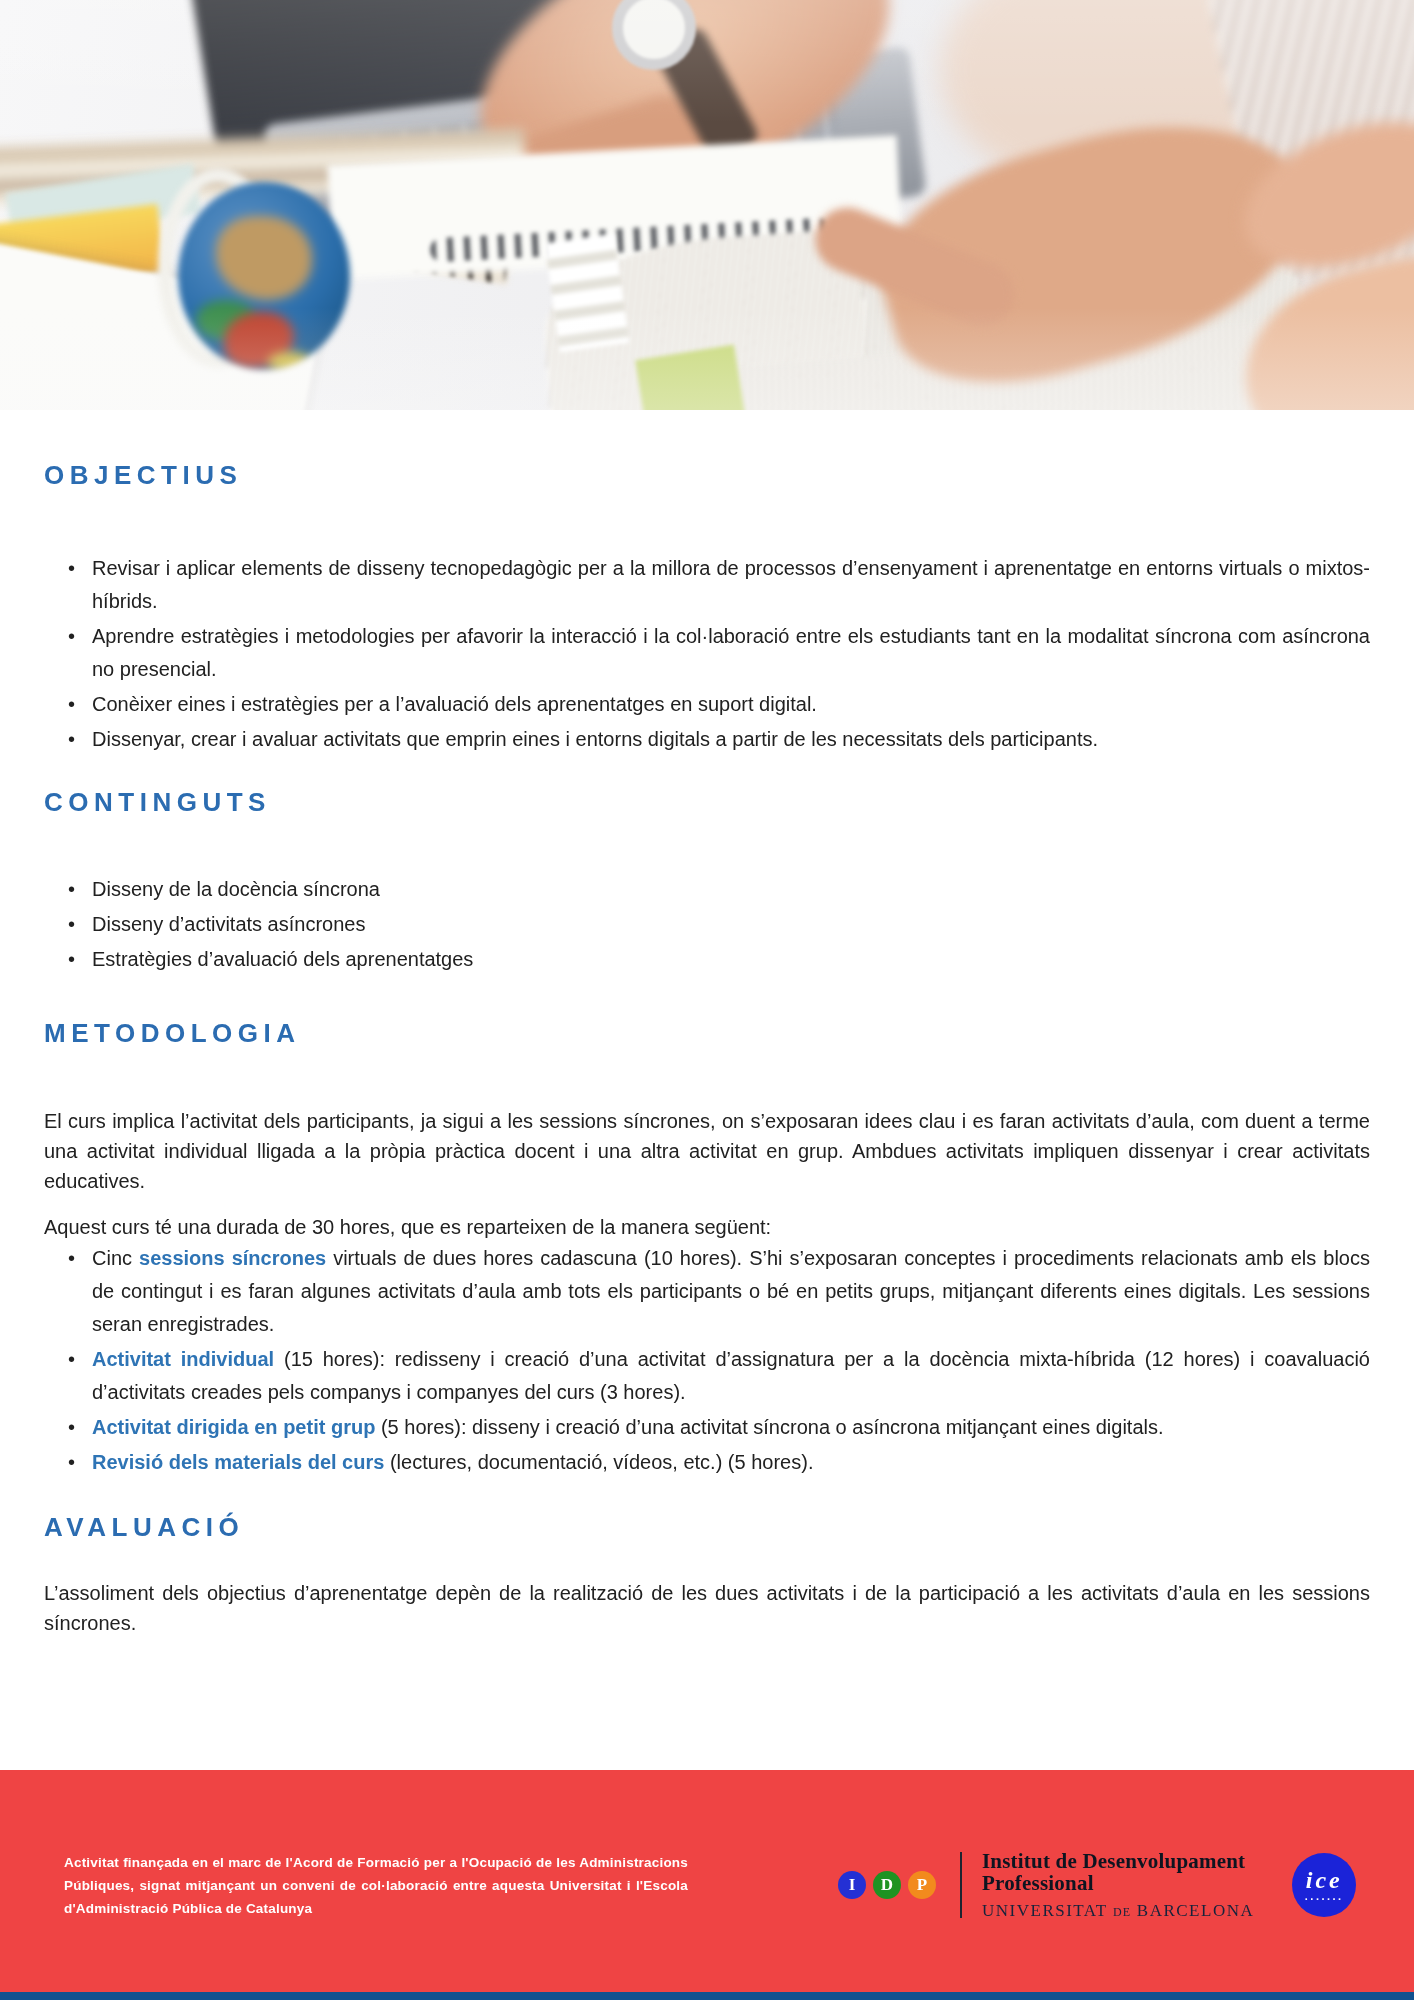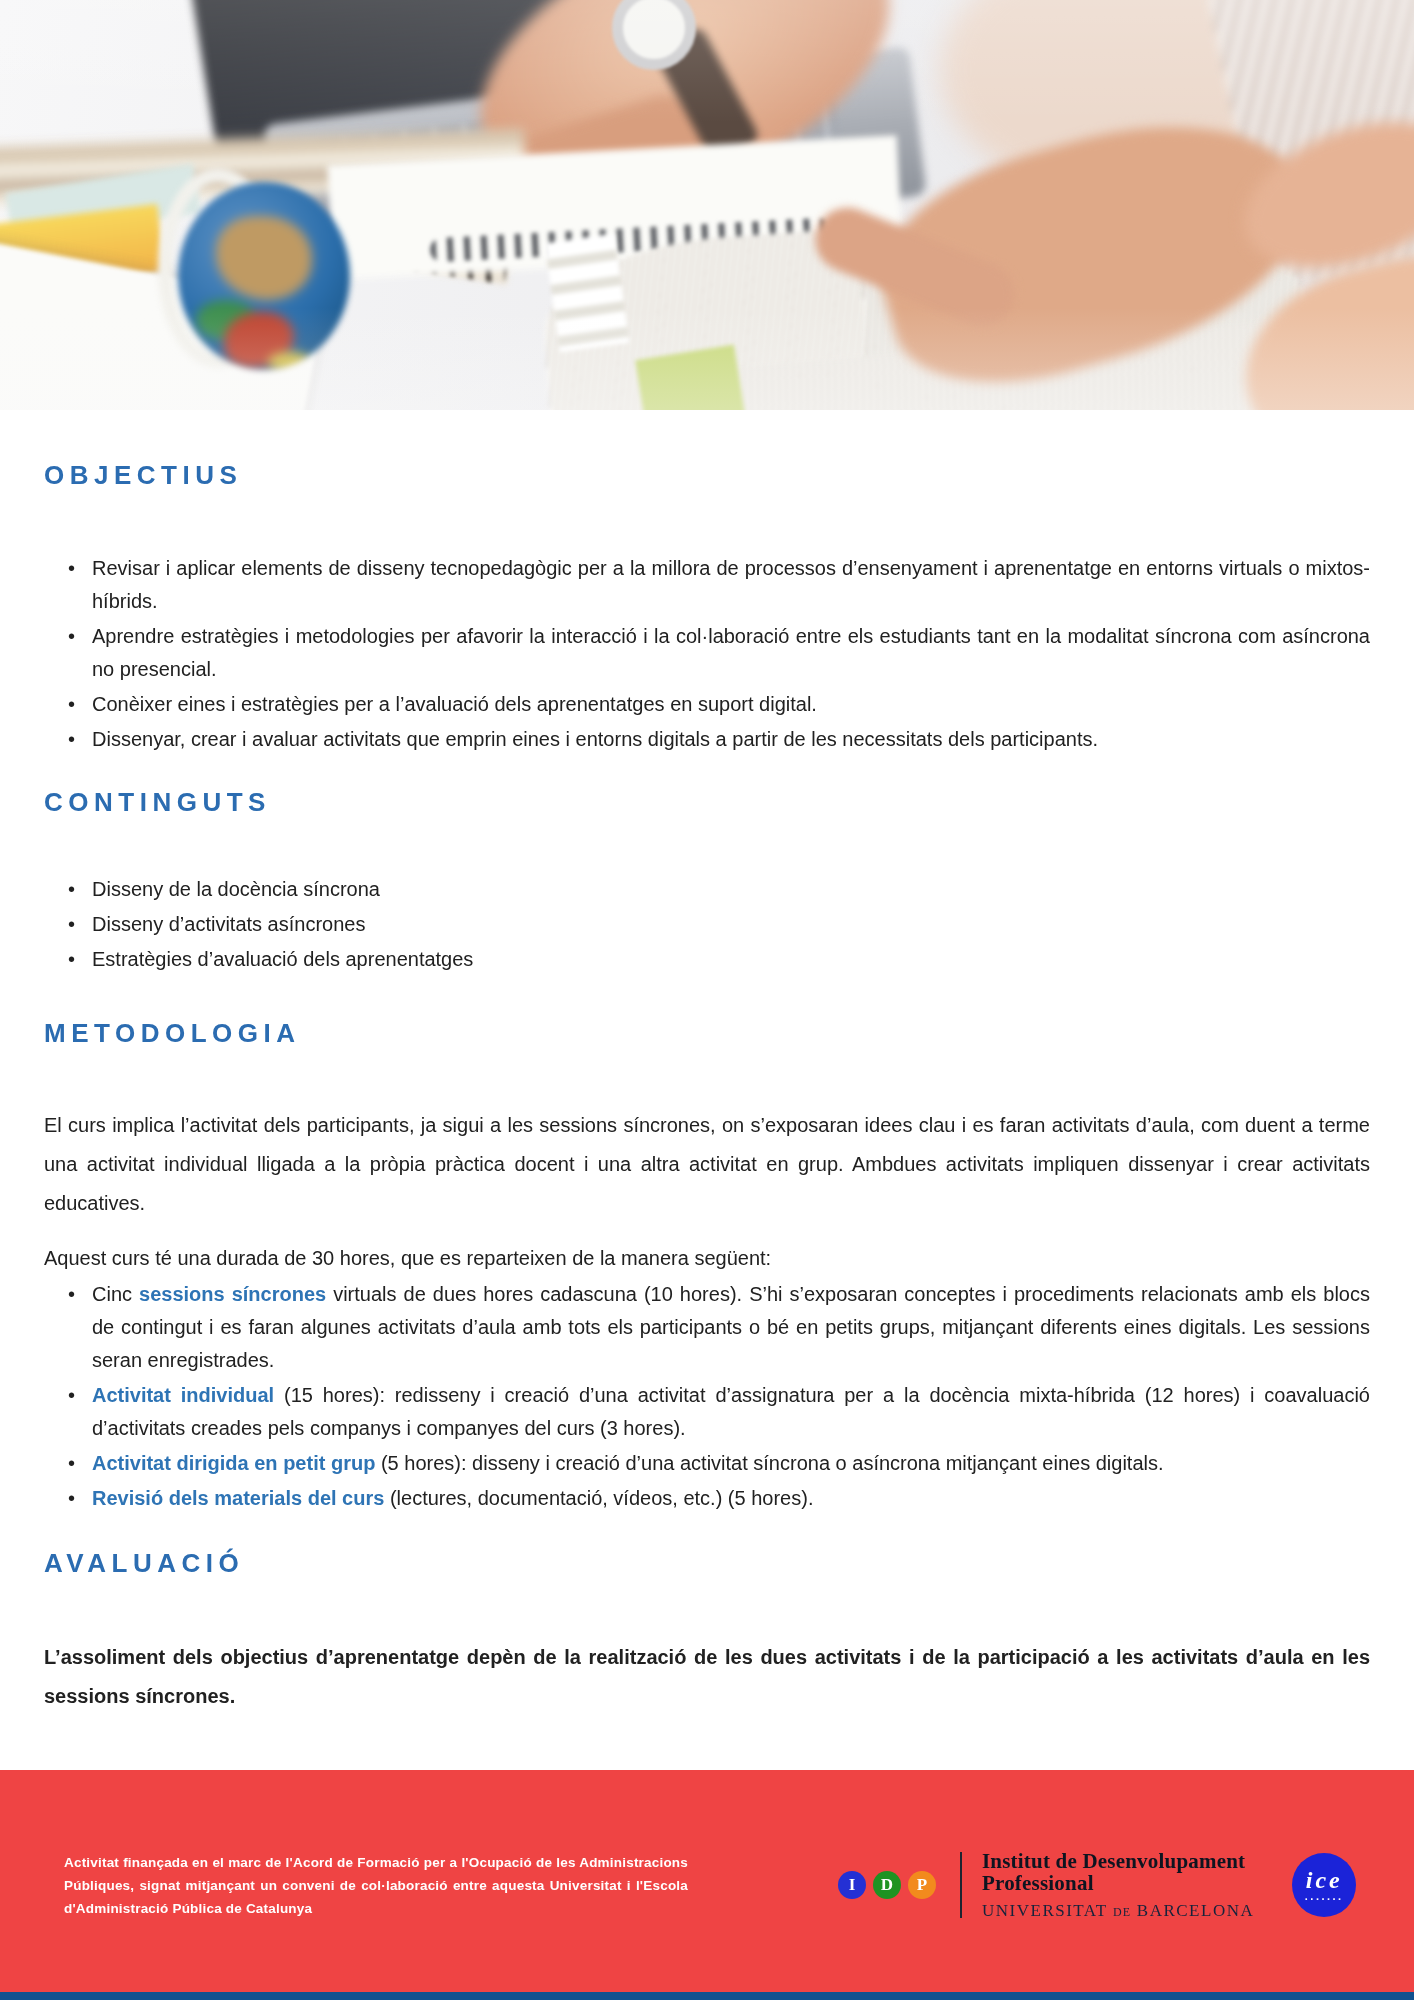--- a/index.html
+++ b/index.html
@@ -116,34 +116,34 @@
   .content { padding: 0 44px; color: #212121; }
   h2.section-title {
     font-size: 26px; font-weight: 700; letter-spacing: 5.5px;
     color: #2b6cb1; line-height: 30px;
   }
   .t-objectius  { margin-top: 50px; }
   .t-continguts { margin-top: 31px; }
   .t-metodologia{ margin-top: 42px; }
   .t-avaluacio  { margin-top: 33px; }
 
-  .body-text { font-size: 20px; line-height: 39px; color:#212121; text-align: justify; }
+  .body-text { font-size: 20px; line-height: 30px; color:#212121; text-align: justify; }
 
   ul.bullets { list-style: none; }
   ul.bullets li { position: relative; padding-left: 48px; margin-bottom: 2px;
     font-size: 20px; line-height: 33px; text-align: justify; }
   ul.bullets li::before { content: "\2022"; position: absolute; left: 24px; top: 0;
     font-size: 20px; line-height: 33px; color:#212121; }
   .l-objectius  { margin-top: 62px; }
   .l-continguts { margin-top: 56px; }
   .l-metodologia{ margin-top: 0; }
 
   .p-metodologia1 { margin-top: 58px; }
   .p-metodologia2 { margin-top: 16px; }
-  .p-avaluacio   { margin-top: 60px; font-weight: bold; }
+  .p-avaluacio   { margin-top: 36px; }
 
   .accent-strong { color: #2e74b5; font-weight: 700; }
 
   
   .footer {
     position: absolute; left:0; top:1770px; width:1414px; height:230px;
     background: #ef4444;
     display: flex; align-items: center;
   }
   .footer::after { content:""; position:absolute; left:0; bottom:0; width:100%; height:8px;

